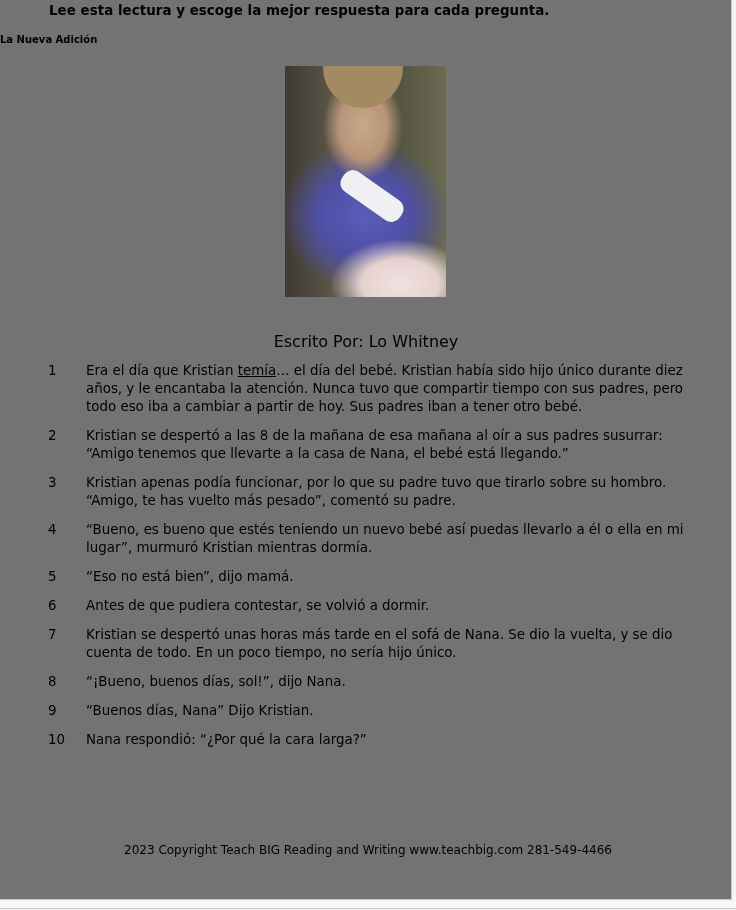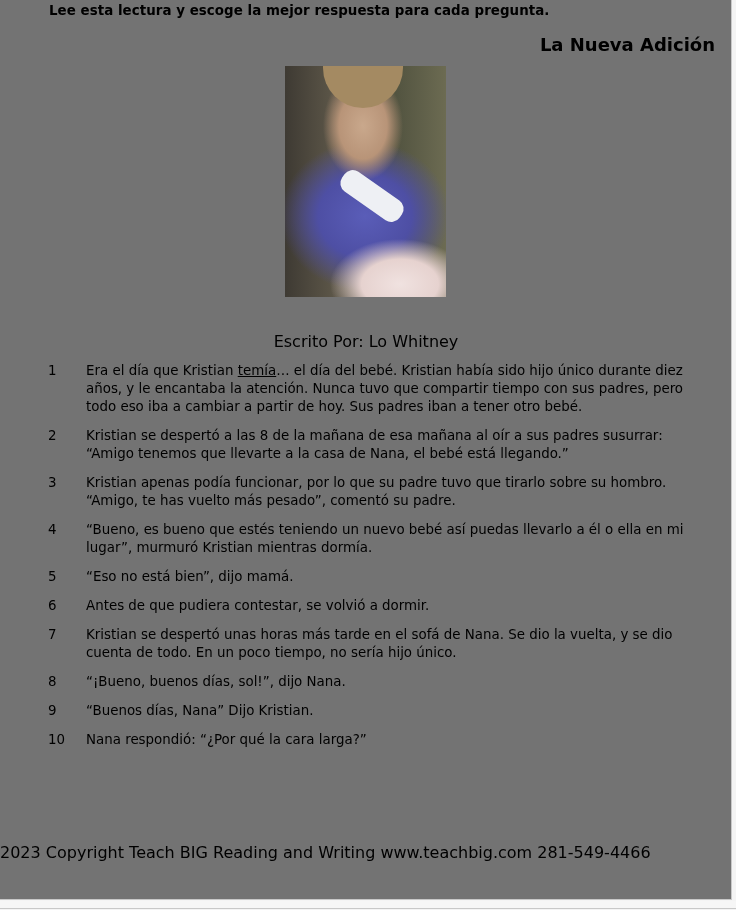--- a/index.html
+++ b/index.html
@@ -42,22 +42,22 @@
       font-size: 13.4px;
       font-weight: bold;
       letter-spacing: 0.05px;
       white-space: nowrap;
     }
     .title {
       position: absolute;
       left: 0;
       width: 715px;
       top: 34px;
-      text-align: right;
-      font-size: 18px;
+      text-align: left;
+      font-size: 10px;
       font-weight: bold;
       white-space: nowrap;
     }
     .photo {
       position: absolute;
       left: 285px;
       top: 66px;
       width: 161px;
       height: 231px;
       overflow: hidden;
@@ -112,22 +112,22 @@
       width: 600px;
     }
     .para .text u {
       text-decoration: underline;
     }
     .footer {
       position: absolute;
       left: 0;
       width: 612px;
       top: 843px;
-      text-align: left;
-      font-size: 16px;
+      text-align: right;
+      font-size: 12px;
       white-space: nowrap;
     }
   </style>
 </head>
 <body>
 
 <div class="page">
 
   <div class="instructions">Lee esta lectura y escoge la mejor respuesta para cada pregunta.</div>
 

